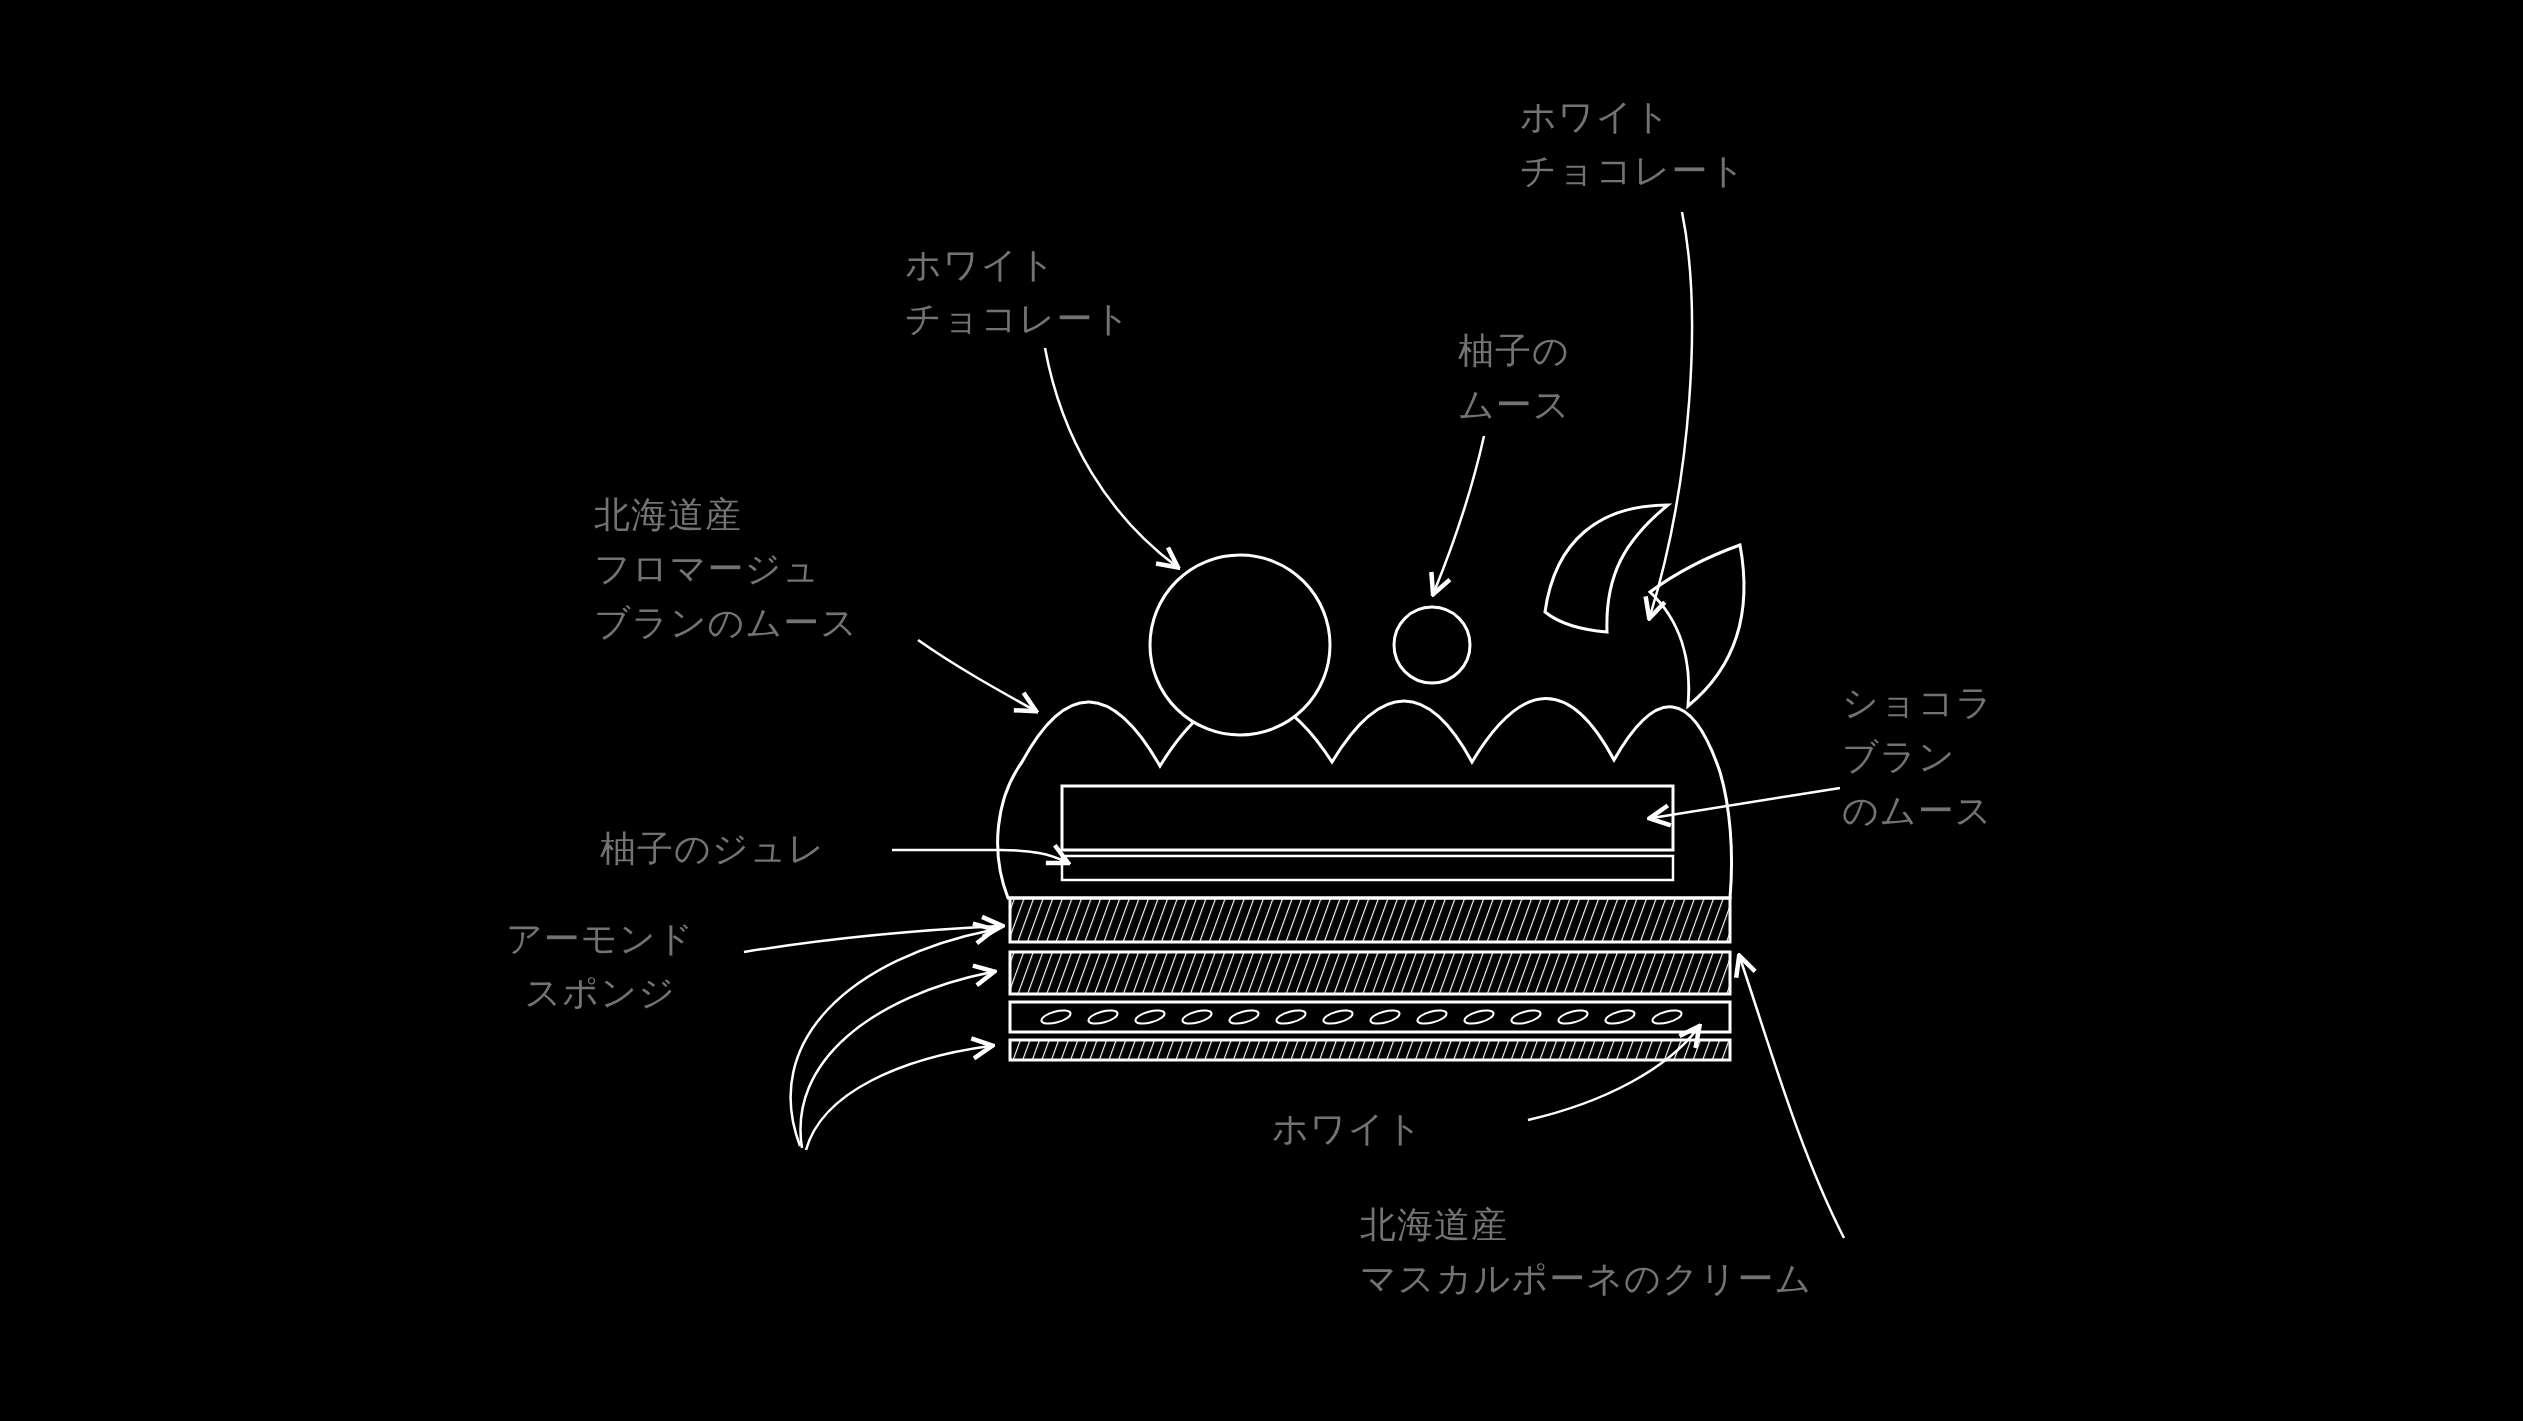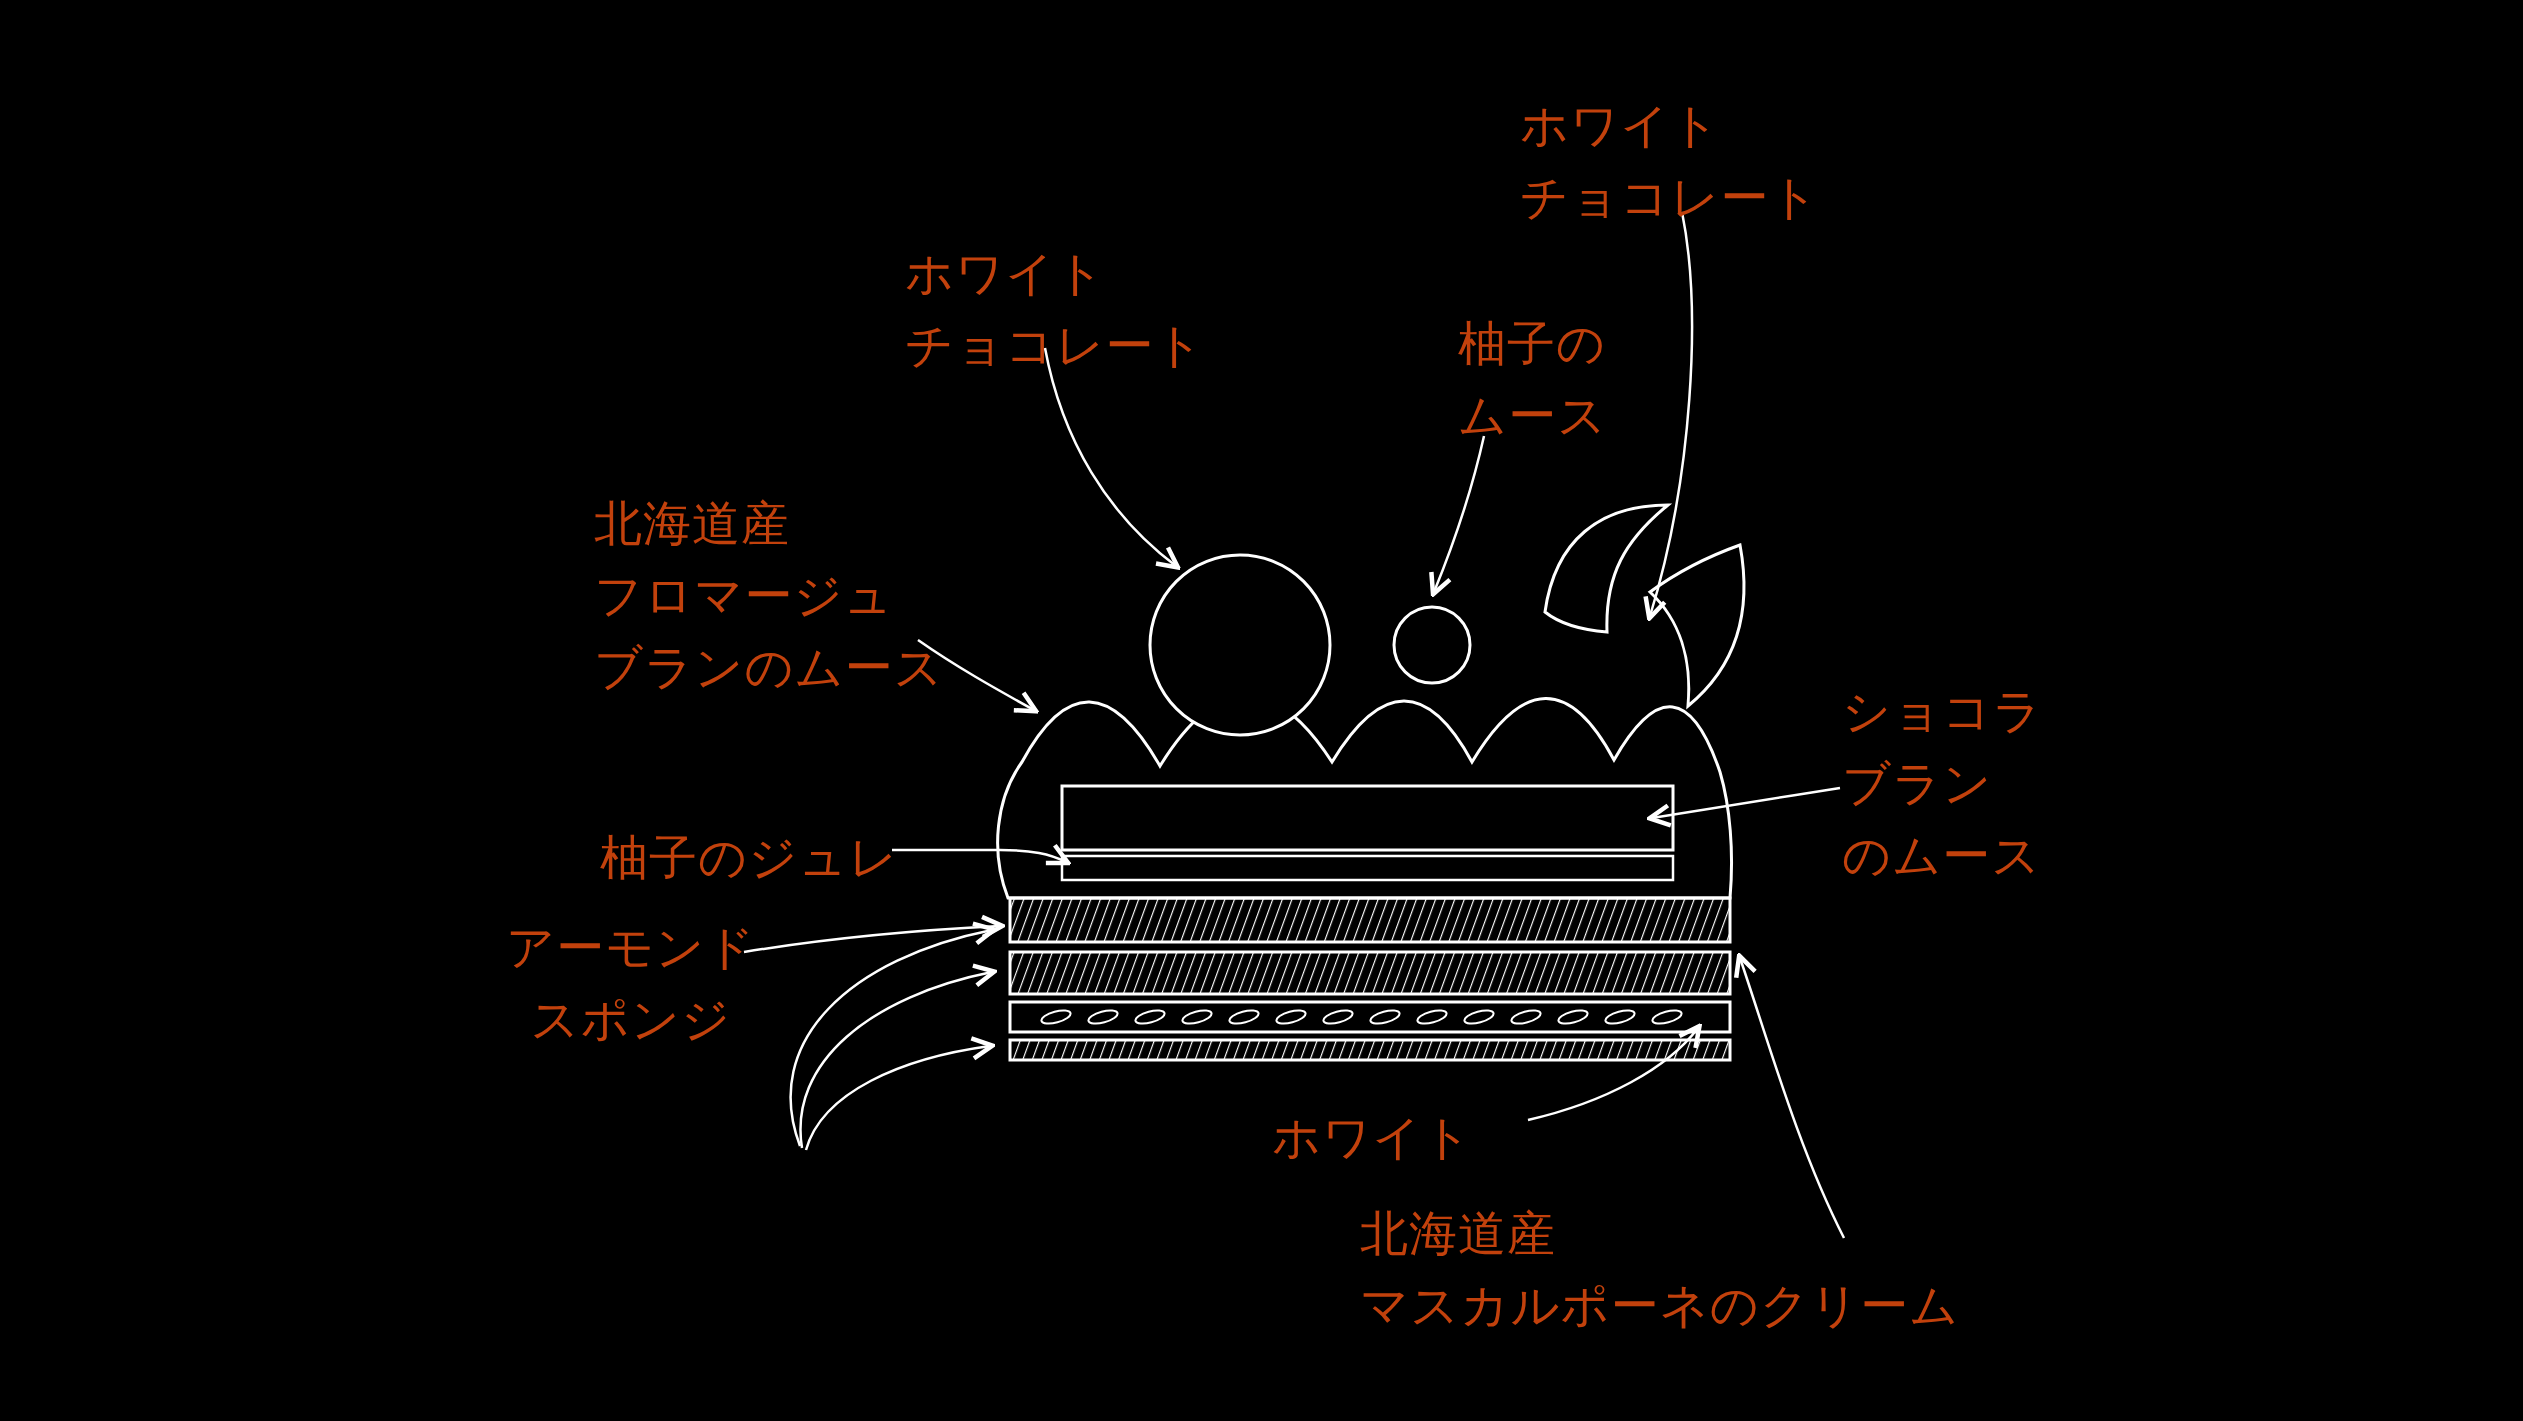--- a/index.html
+++ b/index.html
@@ -15,22 +15,22 @@
     overflow: hidden;
     font-family: "Liberation Sans", "DejaVu Sans", sans-serif;
   }
   #artwork {
     position: absolute;
     left: 0;
     top: 0;
   }
   .label {
     position: absolute;
-    color: #c2410c;
-    font-size: 48px;
+    color: #737373;
+    font-size: 36px;
     line-height: 1.5;
     letter-spacing: 1px;
     white-space: pre-line;
     font-family: Liberation Serif, serif;
   }
 </style>
 </head>
 <body>
 
 <div id="stage">
@@ -104,21 +104,21 @@
       <path d="M 1844,1238 C 1798,1148 1768,1040 1740,958" marker-end="url(#arrowhead)"></path>
     </g>
   </svg>
 
   <div class="label" style="left:905px;  top:238px;">ホワイト
 チョコレート</div>
 
   <div class="label" style="left:1520px; top:90px;">ホワイト
 チョコレート</div>
 
-  <div class="label" style="left:1458px; top:308px;">柚子の
+  <div class="label" style="left:1458px; top:324px;">柚子の
 ムース</div>
 
   <div class="label" style="left:594px;  top:488px;">北海道産
 フロマージュ
 ブランのムース</div>
 
   <div class="label" style="left:1842px; top:676px;">ショコラ
 ブラン
 のムース</div>
 

